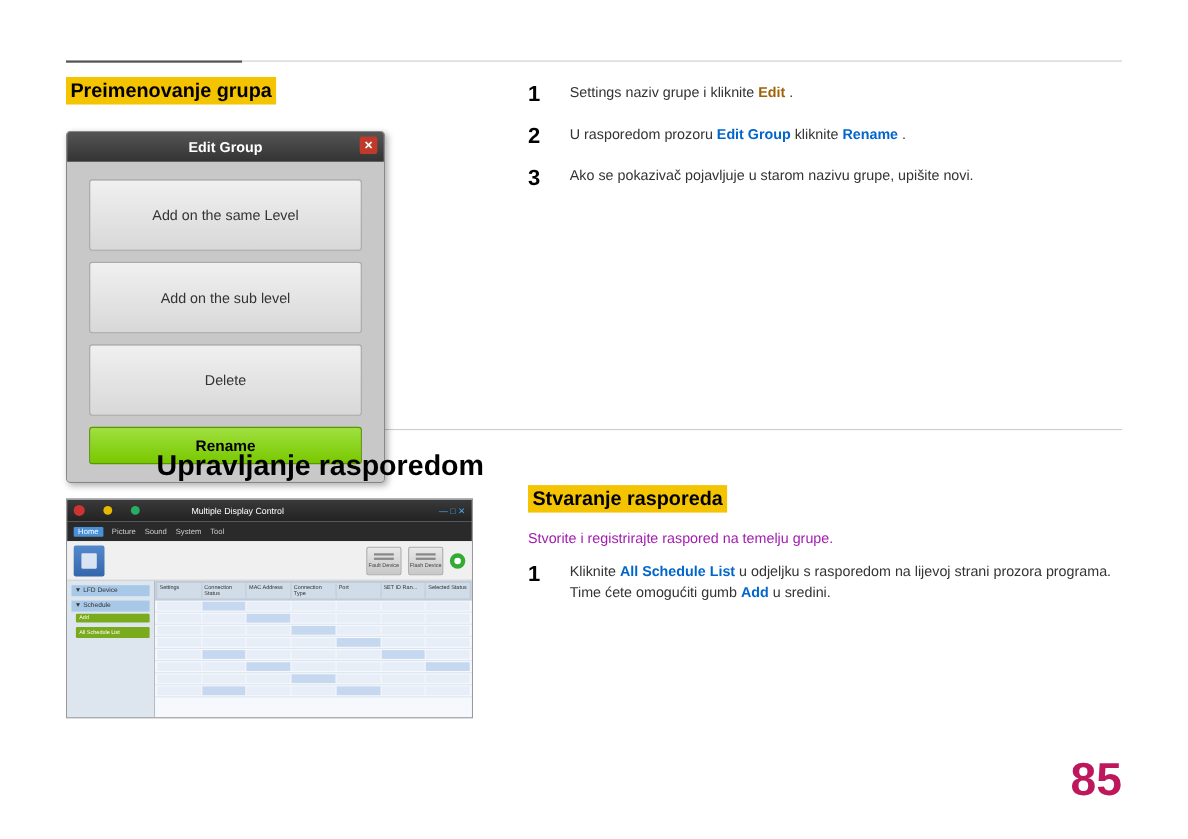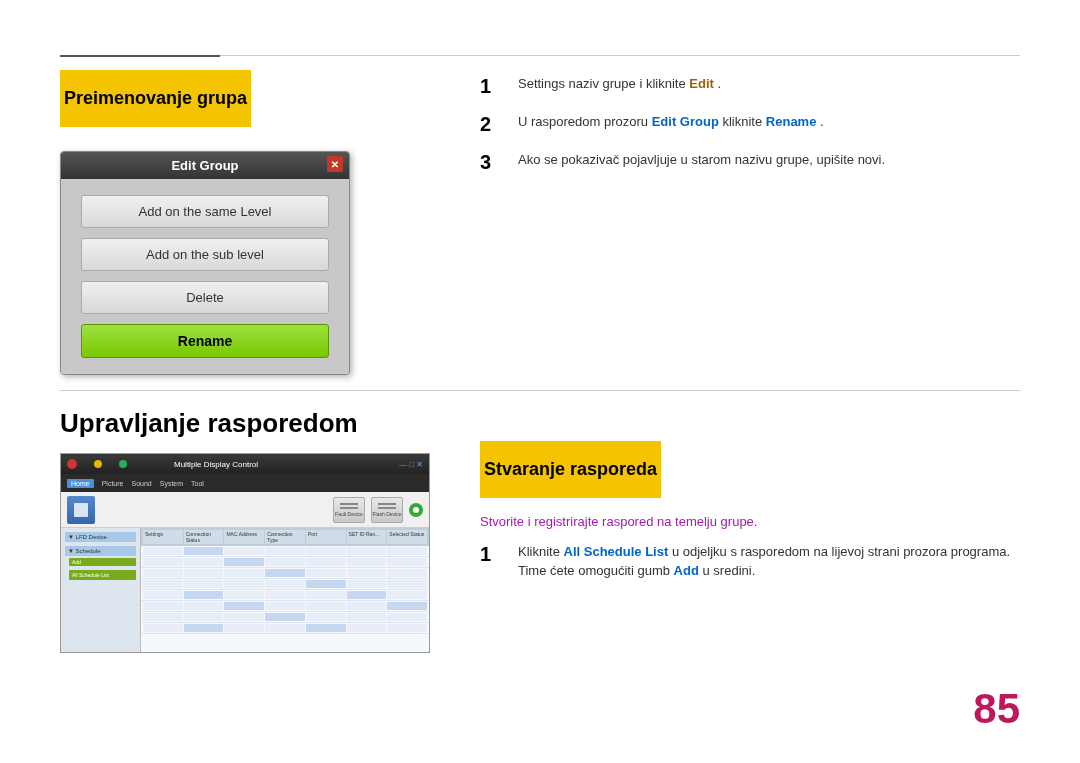--- a/index.html
+++ b/index.html
@@ -53,32 +53,33 @@
       position: absolute;
       left: 480px;
       top: 70px;
       right: 60px;
     }
 
     
     .section-heading {
       display: inline-block;
       background: #f5c400;
-      padding: 18px 4px;
+      padding: 2px 4px;
       font-size: 18px;
       font-weight: bold;
       color: #000;
       margin-bottom: 14px;
     }
 
     .section-heading-large {
       font-size: 26px;
       font-weight: bold;
       color: #000;
       margin-bottom: 14px;
+      text-align: right;
     }
 
     
     .dialog {
       margin-top: 10px;
       border: 1px solid #888;
       border-radius: 4px;
       background: #d0d0d0;
       width: 290px;
       box-shadow: 2px 2px 6px rgba(0,0,0,0.3);
@@ -119,21 +120,21 @@
       padding: 16px 20px;
       display: flex;
       flex-direction: column;
       gap: 10px;
     }
 
     .dialog-btn {
       background: linear-gradient(to bottom, #f0f0f0, #d8d8d8);
       border: 1px solid #aaa;
       border-radius: 3px;
-      padding: 8px 10px;
+      padding: 24px 10px;
       font-size: 13px;
       color: #333;
       text-align: center;
       cursor: pointer;
     }
 
     .dialog-btn-green {
       background: linear-gradient(to bottom, #a0e040, #78c800);
       border: 1px solid #5a9600;
       border-radius: 3px;

